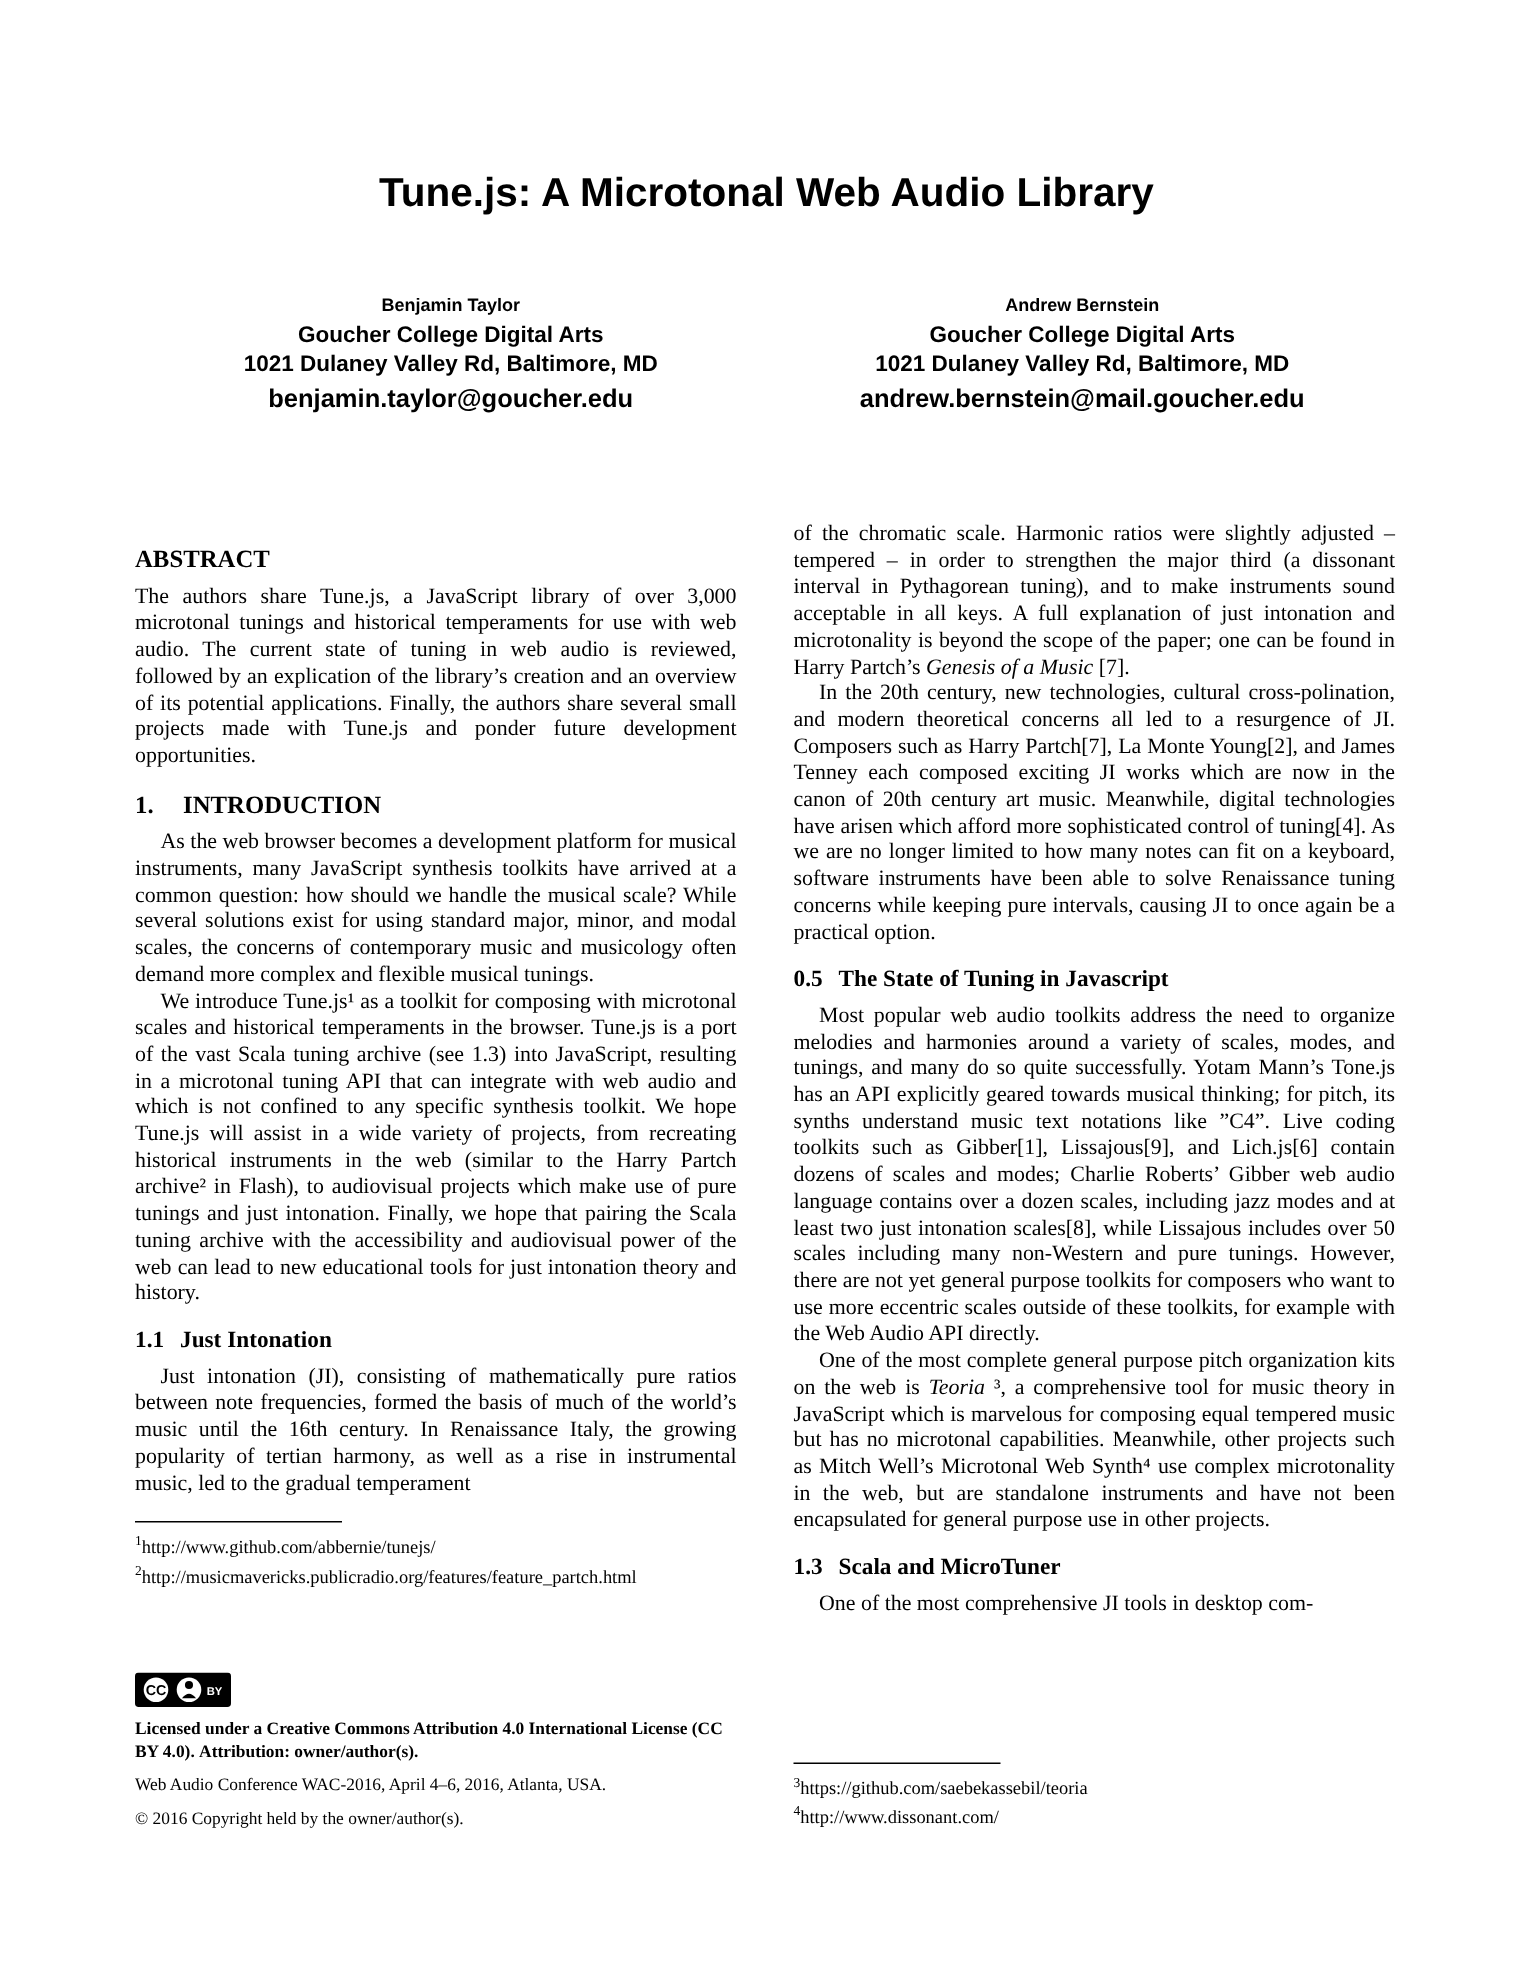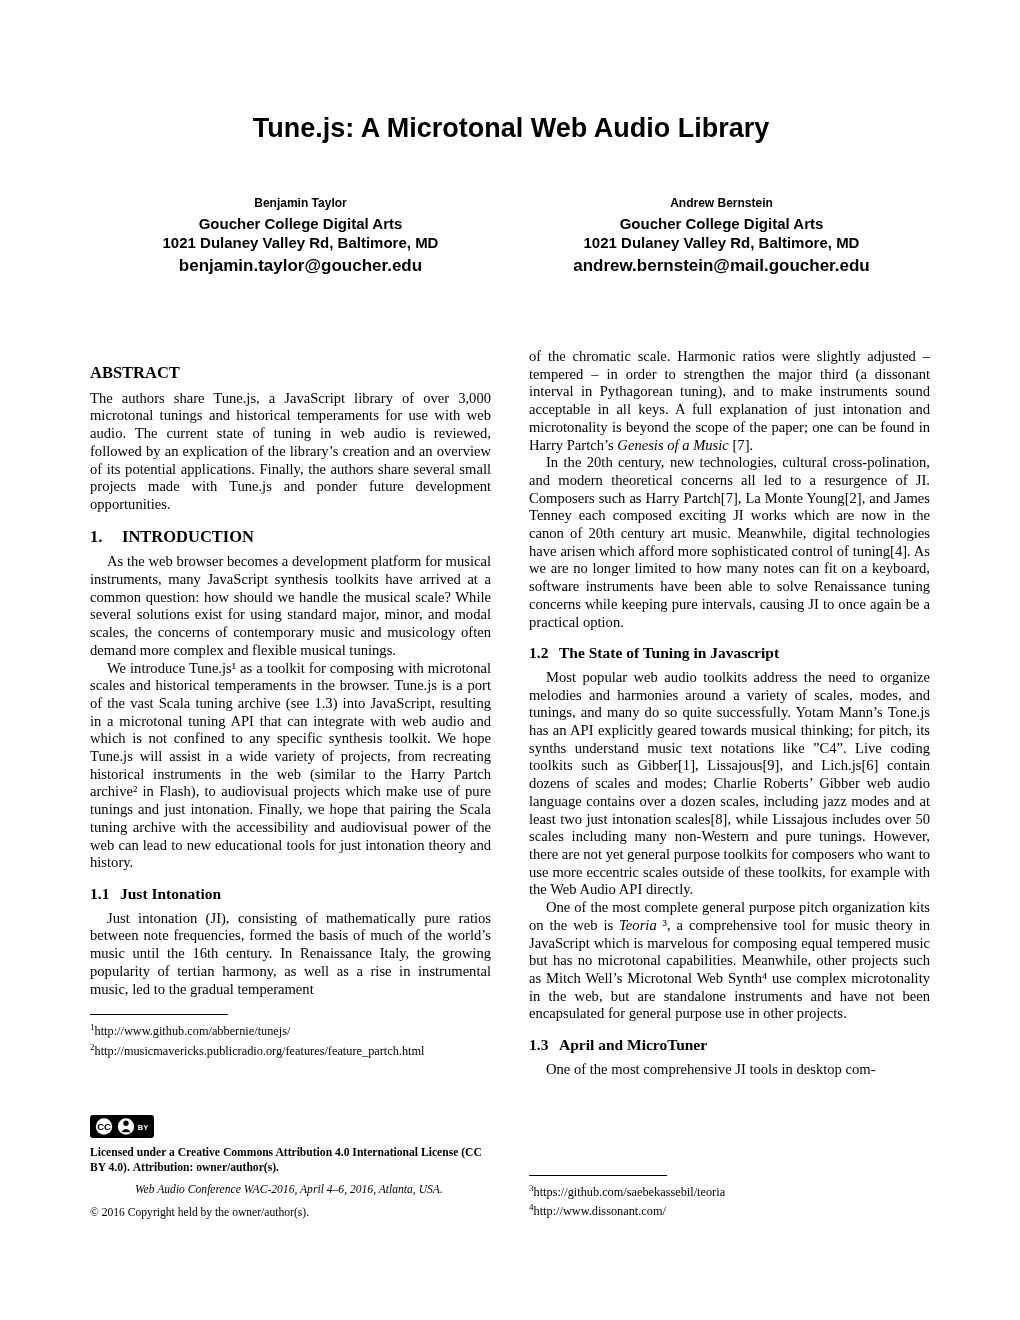--- a/index.html
+++ b/index.html
@@ -84,21 +84,21 @@
   .footnotes sup { font-size: 9px; }
   .license-block {
     margin-top: auto;
     padding-top: 40px;
     font-size: 11.6px;
     line-height: 14.4px;
     text-align: left;
   }
   .cc-badge { display: block; margin-bottom: 8px; }
   .license-text { margin: 0; font-weight: bold; }
-  .conference-line { font-style: italic; margin-top: 8px; margin-left: 45px; }
+  .conference-line { margin-top: 8px; }
   .copyright-line { margin-top: 8px; }
   .right-footer { margin-top: auto; padding-top: 10px; }
   i { font-style: italic; }
 </style>
 </head>
 <body>
 
 <div class="page">
 
   <h1 class="paper-title">Tune.js: A Microtonal Web Audio Library</h1>
@@ -155,27 +155,27 @@
         <p class="conference-line">Web Audio Conference WAC-2016, April 4–6, 2016, Atlanta, USA.</p>
         <p class="copyright-line">© 2016 Copyright held by the owner/author(s).</p>
       </div>
     </div>
 
     <div class="col">
       <p><span>of the chromatic scale.  Harmonic ratios were slightly adjusted – tempered – in order to strengthen the major third (a dissonant interval in Pythagorean tuning), and to make instruments sound acceptable in all keys.  A full explanation of just intonation and microtonality is beyond the scope of the paper; one can be found in Harry Partch’s </span><i>Genesis of a Music</i><span> [7].</span></p>
       <p class="indent">In the 20th century, new technologies, cultural cross-polination, and modern theoretical concerns all led to a resurgence of JI. Composers such as Harry Partch[7], La Monte Young[2], and James Tenney each composed exciting JI works which are now in the canon of 20th century art music. Meanwhile, digital technologies have arisen which afford more sophisticated control of tuning[4]. As we are no longer limited to how many notes can fit on a keyboard, software instruments have been able to solve Renaissance tuning concerns while keeping pure intervals, causing JI to once again be a practical option.</p>
 
       <h3 class="subsection">
-        <span class="h-num-sub">1.2</span><span>The State of Tuning in Javascript</span>
+        <span class="h-num-sub">0.5</span><span>The State of Tuning in Javascript</span>
       </h3>
       <p class="indent">Most popular web audio toolkits address the need to organize melodies and harmonies around a variety of scales, modes, and tunings, and many do so quite successfully. Yotam Mann’s Tone.js has an API explicitly geared towards musical thinking; for pitch, its synths understand music text notations like ”C4”. Live coding toolkits such as Gibber[1], Lissajous[9], and Lich.js[6] contain dozens of scales and modes; Charlie Roberts’ Gibber web audio language contains over a dozen scales, including jazz modes and at least two just intonation scales[8], while Lissajous includes over 50 scales including many non-Western and pure tunings. However, there are not yet general purpose toolkits for composers who want to use more eccentric scales outside of these toolkits, for example with the Web Audio API directly.</p>
       <p class="indent"><span>One of the most complete general purpose pitch organization kits on the web is </span><i>Teoria</i><span> ³, a comprehensive tool for music theory in JavaScript which is marvelous for composing equal tempered music but has no microtonal capabilities. Meanwhile, other projects such as Mitch Well’s Microtonal Web Synth⁴ use complex microtonality in the web, but are standalone instruments and have not been encapsulated for general purpose use in other projects.</span></p>
 
       <h3 class="subsection">
-        <span class="h-num-sub">1.3</span><span>April and MicroTuner</span>
+        <span class="h-num-sub">1.3</span><span>Scala and MicroTuner</span>
       </h3>
       <p class="indent">One of the most comprehensive JI tools in desktop com-</p>
 
       <div class="right-footer">
         <hr class="footnote-rule" style="margin-top:0;">
         <div class="footnotes">
           <div><sup>3</sup><span>https://github.com/saebekassebil/teoria</span></div>
           <div><sup>4</sup><span>http://www.dissonant.com/</span></div>
         </div>
       </div>

